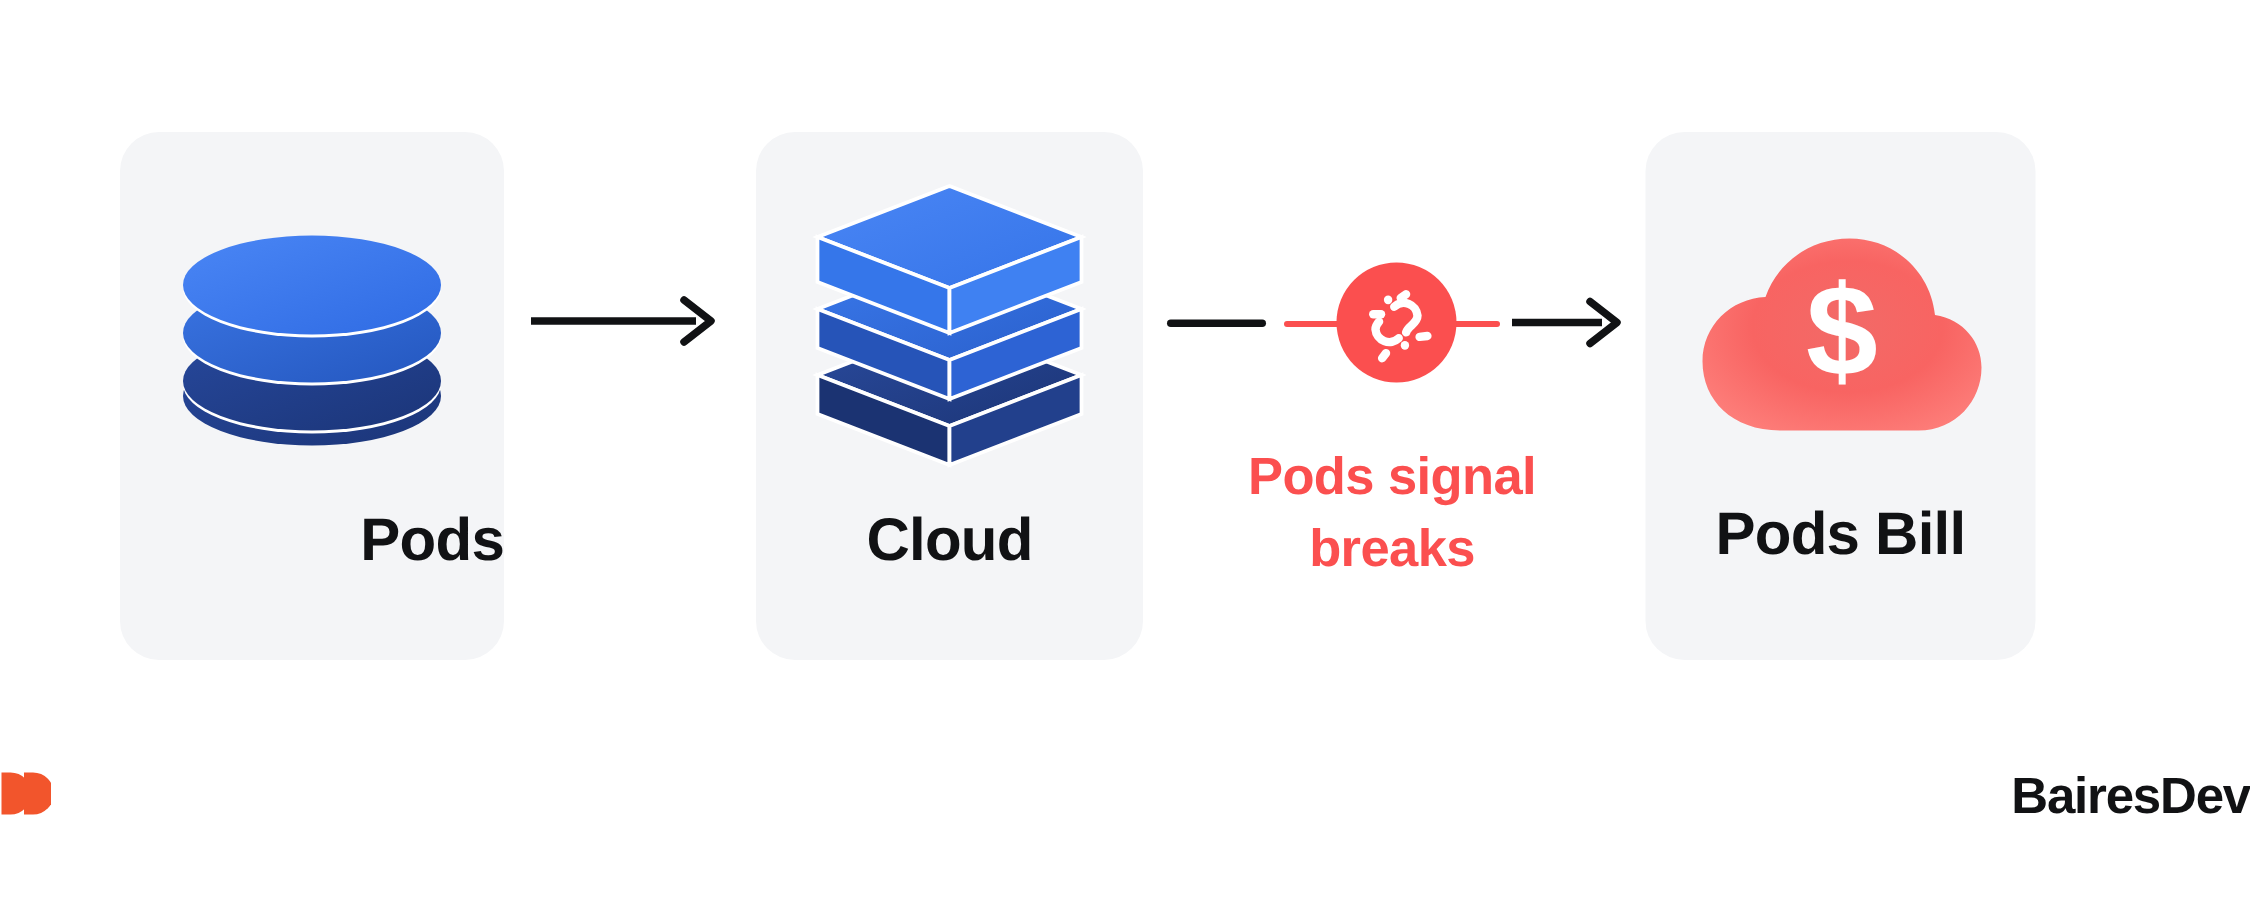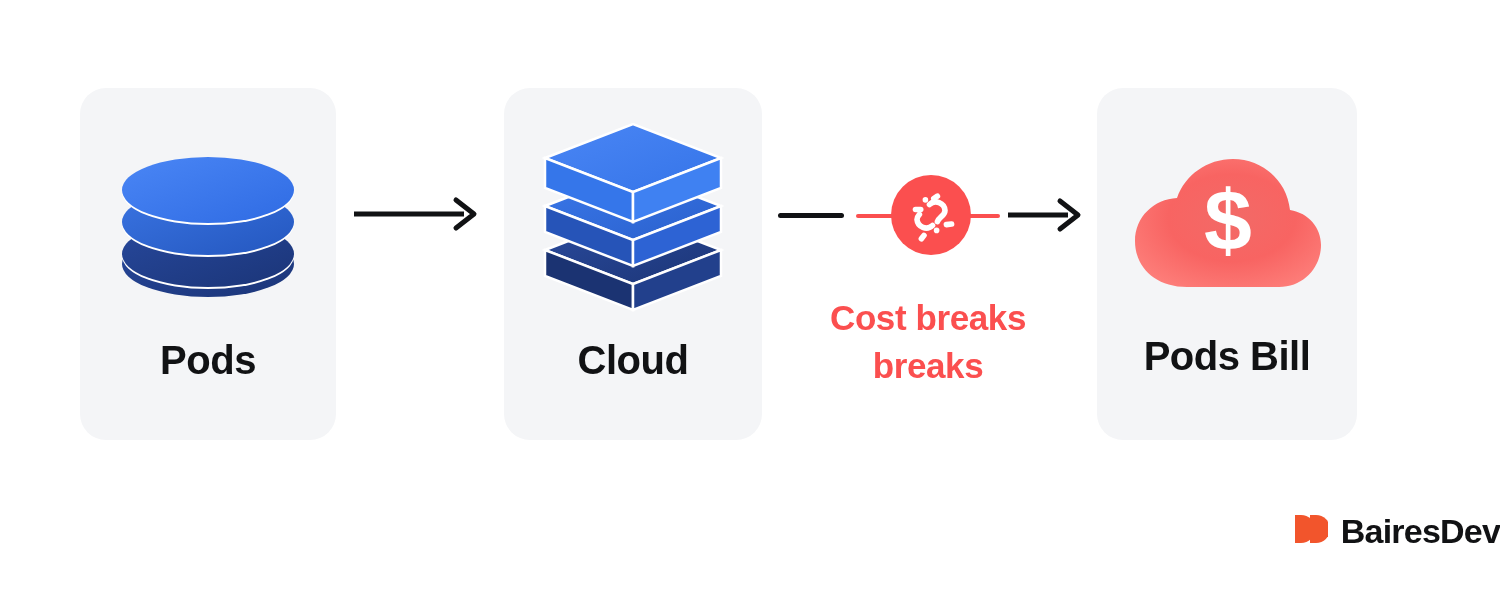--- a/index.html
+++ b/index.html
@@ -57,21 +57,21 @@
   .card-label {
     position: absolute;
     left: 0;
     right: 0;
     text-align: center;
     color: #111214;
     font-weight: 600;
     font-size: 40px;
     letter-spacing: -0.5px;
   }
-  .card-pods  .card-label { top: 250px; }
+  .card-pods  .card-label { top: 250px; text-align: right; }
   .card-nodes .card-label { top: 250px; }
   .card-cloud .card-label { top: 246px; }
 
   
   .arrow-1 {
     position: absolute;
     left: 352px;
     top: 108px;
     width: 128px;
     height: 36px;
@@ -142,21 +142,21 @@
 
   
   .footer-logo {
     position: absolute;
     left: 0;
     right: 0;
     top: 506px;
     height: 50px;
     display: flex;
     align-items: center;
-    justify-content: flex-end;
+    justify-content: space-between;
     gap: 13px;
   }
   .logo-mark { display: block; }
   .logo-text {
     color: #111214;
     font-weight: 700;
     font-size: 34px;
     letter-spacing: -0.8px;
     line-height: 1;
   }
@@ -272,21 +272,21 @@
 
       <div class="arrow-2">
         <svg width="78" height="36" viewBox="0 0 78 36" aria-hidden="true">
           <line x1="2" y1="18" x2="62" y2="18" stroke="#111214" stroke-width="5" stroke-linecap="butt"></line>
           <polyline points="54,4 72,18 54,32" fill="none" stroke="#111214" stroke-width="5" stroke-linecap="round" stroke-linejoin="round"></polyline>
         </svg>
       </div>
     </div>
 
     <div class="break-caption">
-      <div>Cost breaks</div>
+      <div>Pods signal</div>
       <div>breaks</div>
     </div>
 
     <div class="card card-cloud">
       <div class="card-icon">
         <svg width="200" height="150" viewBox="0 0 200 150" aria-hidden="true">
           <defs>
             <radialGradient id="cg" cx="52%" cy="46%" r="62%">
               <stop offset="0%" stop-color="#f26a67"></stop>
               <stop offset="55%" stop-color="#f86462"></stop>

